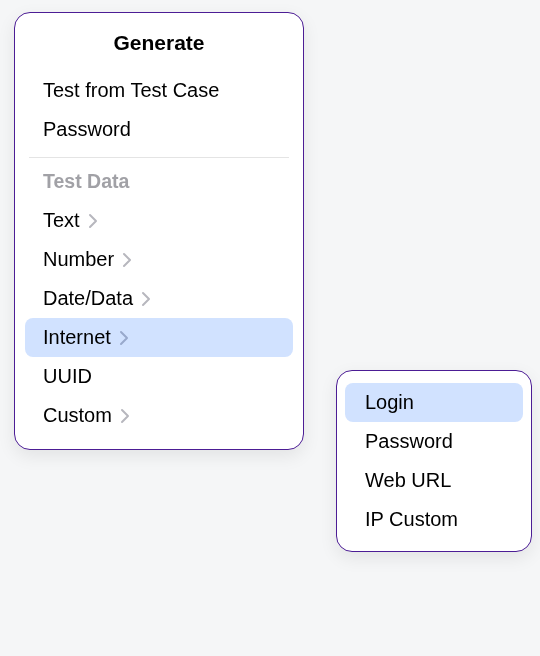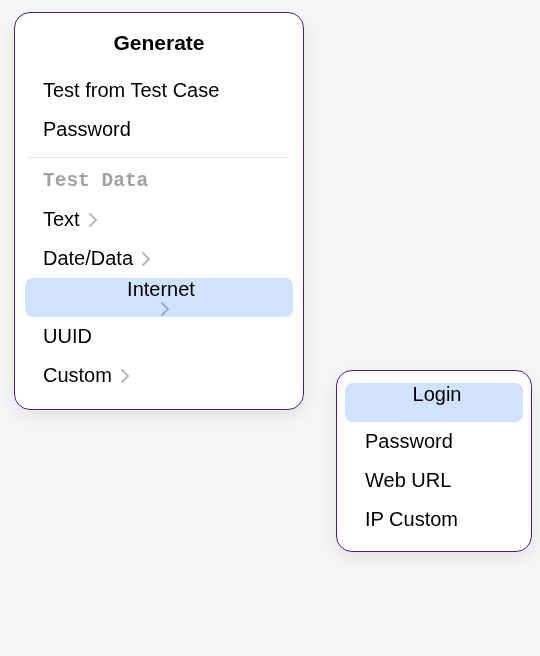--- a/index.html
+++ b/index.html
@@ -46,39 +46,37 @@
       justify-content: flex-start;
       height: 39px;
       padding: 0 14px 0 18px;
       border-radius: 8px;
       font-size: 20px;
       color: #000;
       cursor: default;
     }
     .menu-item.highlighted {
       background: #d1e2ff;
-      flex-direction: column;
     }
     .menu-item .chevron {
       width: 10px;
       height: 16px;
       flex-shrink: 0;
       margin-left: 8px;
     }
     .divider {
       height: 1px;
       background: #e4e4e4;
       margin: 8px 4px 8px 4px;
     }
     .section-header {
       font-size: 19.5px;
       font-weight: 700;
       color: #a1a1a6;
       padding: 4px 0 8px 18px;
-      font-family: Liberation Mono, monospace;
     }
     .chevron svg {
       display: block;
     }
     .sub-menu .menu-item {
       padding-right: 14px;
       padding-left: 20px;
     }
   </style>
 </head>
@@ -94,20 +92,28 @@
   <div class="menu-item">
     <span>Password</span>
   </div>
 
   <div class="divider"></div>
 
   <div class="section-header">Test Data</div>
 
   <div class="menu-item">
     <span>Text</span>
+    <span class="chevron">
+      <svg width="10" height="16" viewBox="0 0 10 16">
+          <path d="M2 2 L8 8 L2 14" fill="none" stroke="#b7b7be" stroke-width="2" stroke-linecap="round" stroke-linejoin="round"></path>
+        </svg>
+    </span>
+  </div>
+  <div class="menu-item">
+    <span>Number</span>
     <span class="chevron">
       <svg width="10" height="16" viewBox="0 0 10 16">
           <path d="M2 2 L8 8 L2 14" fill="none" stroke="#b7b7be" stroke-width="2" stroke-linecap="round" stroke-linejoin="round"></path>
         </svg>
     </span>
   </div>
   <div class="menu-item">
     <span>Date/Data</span>
     <span class="chevron">
       <svg width="10" height="16" viewBox="0 0 10 16">

